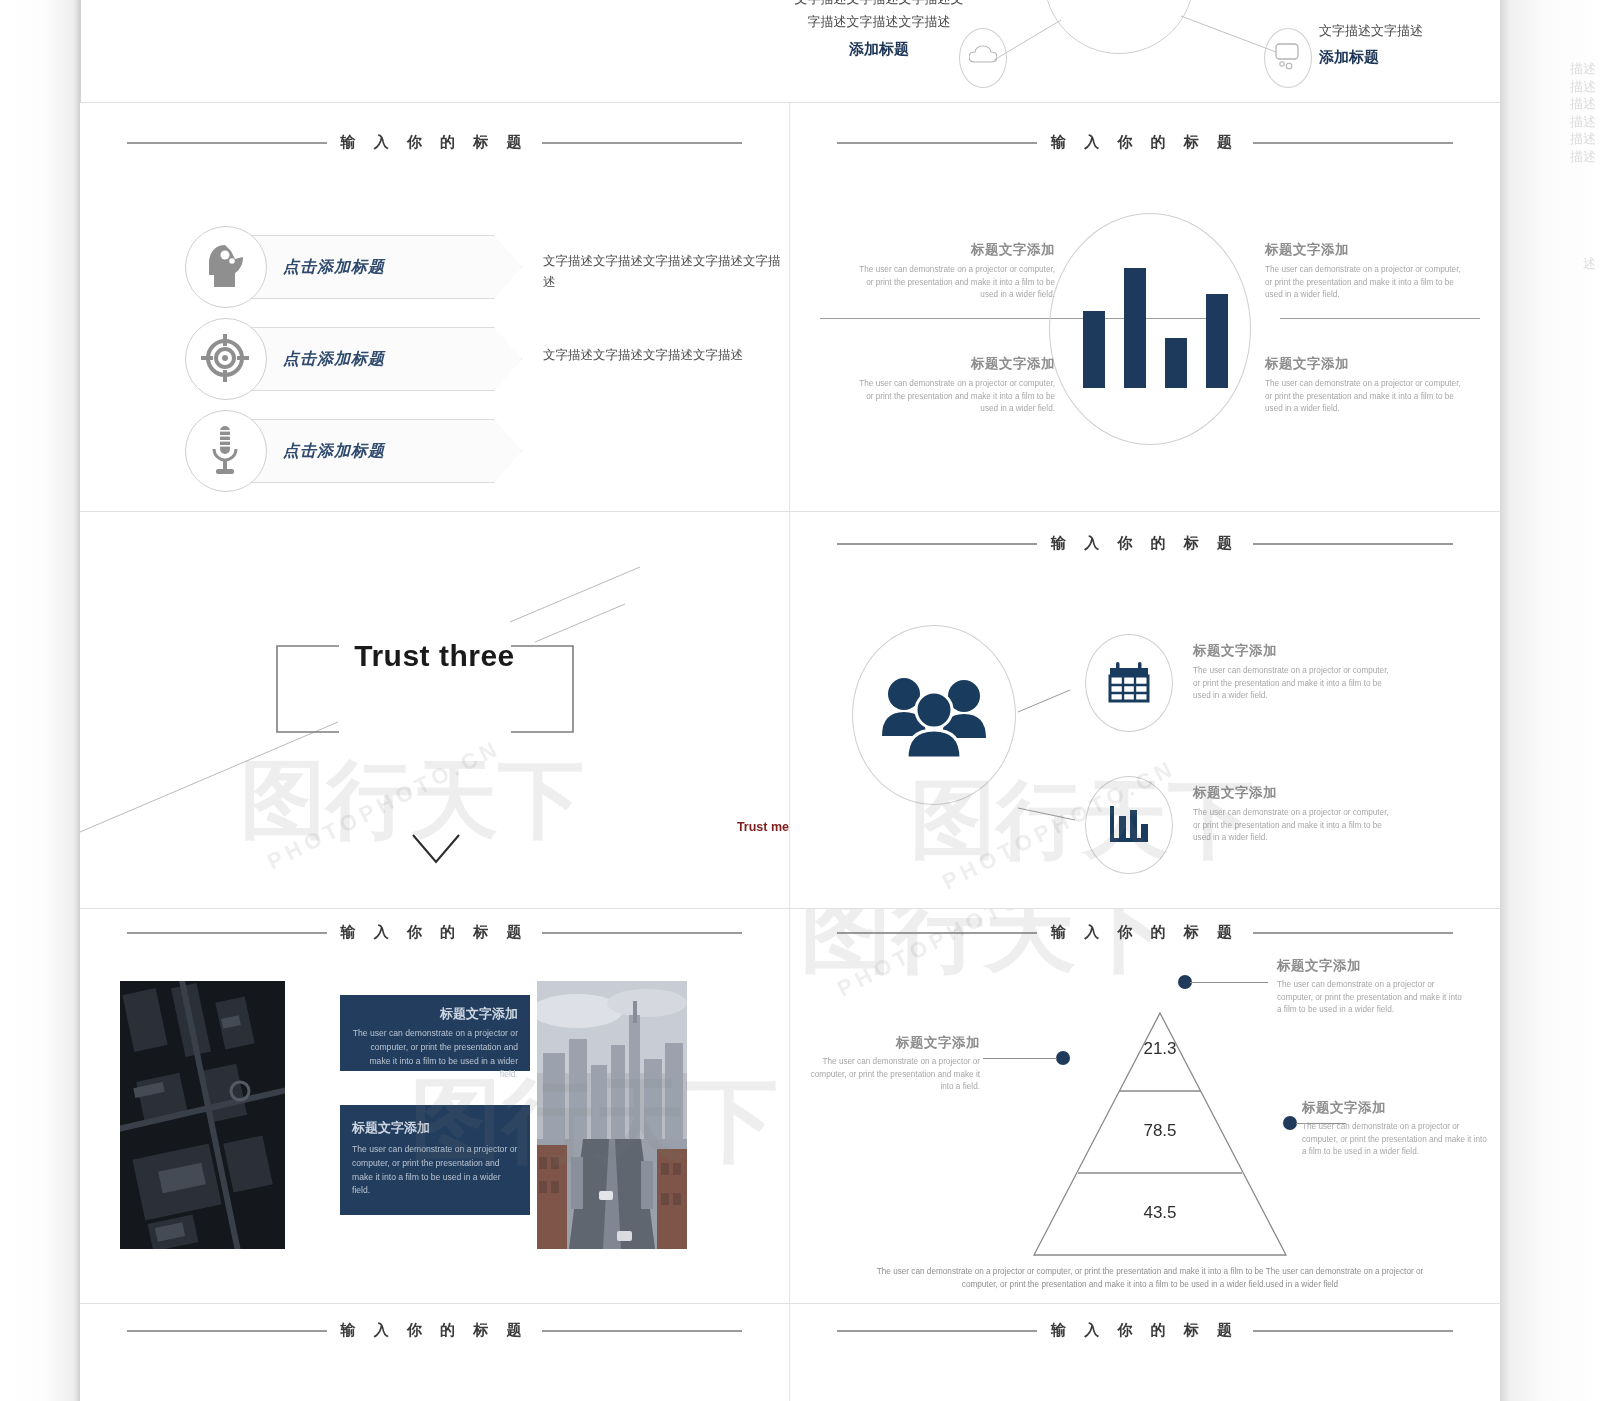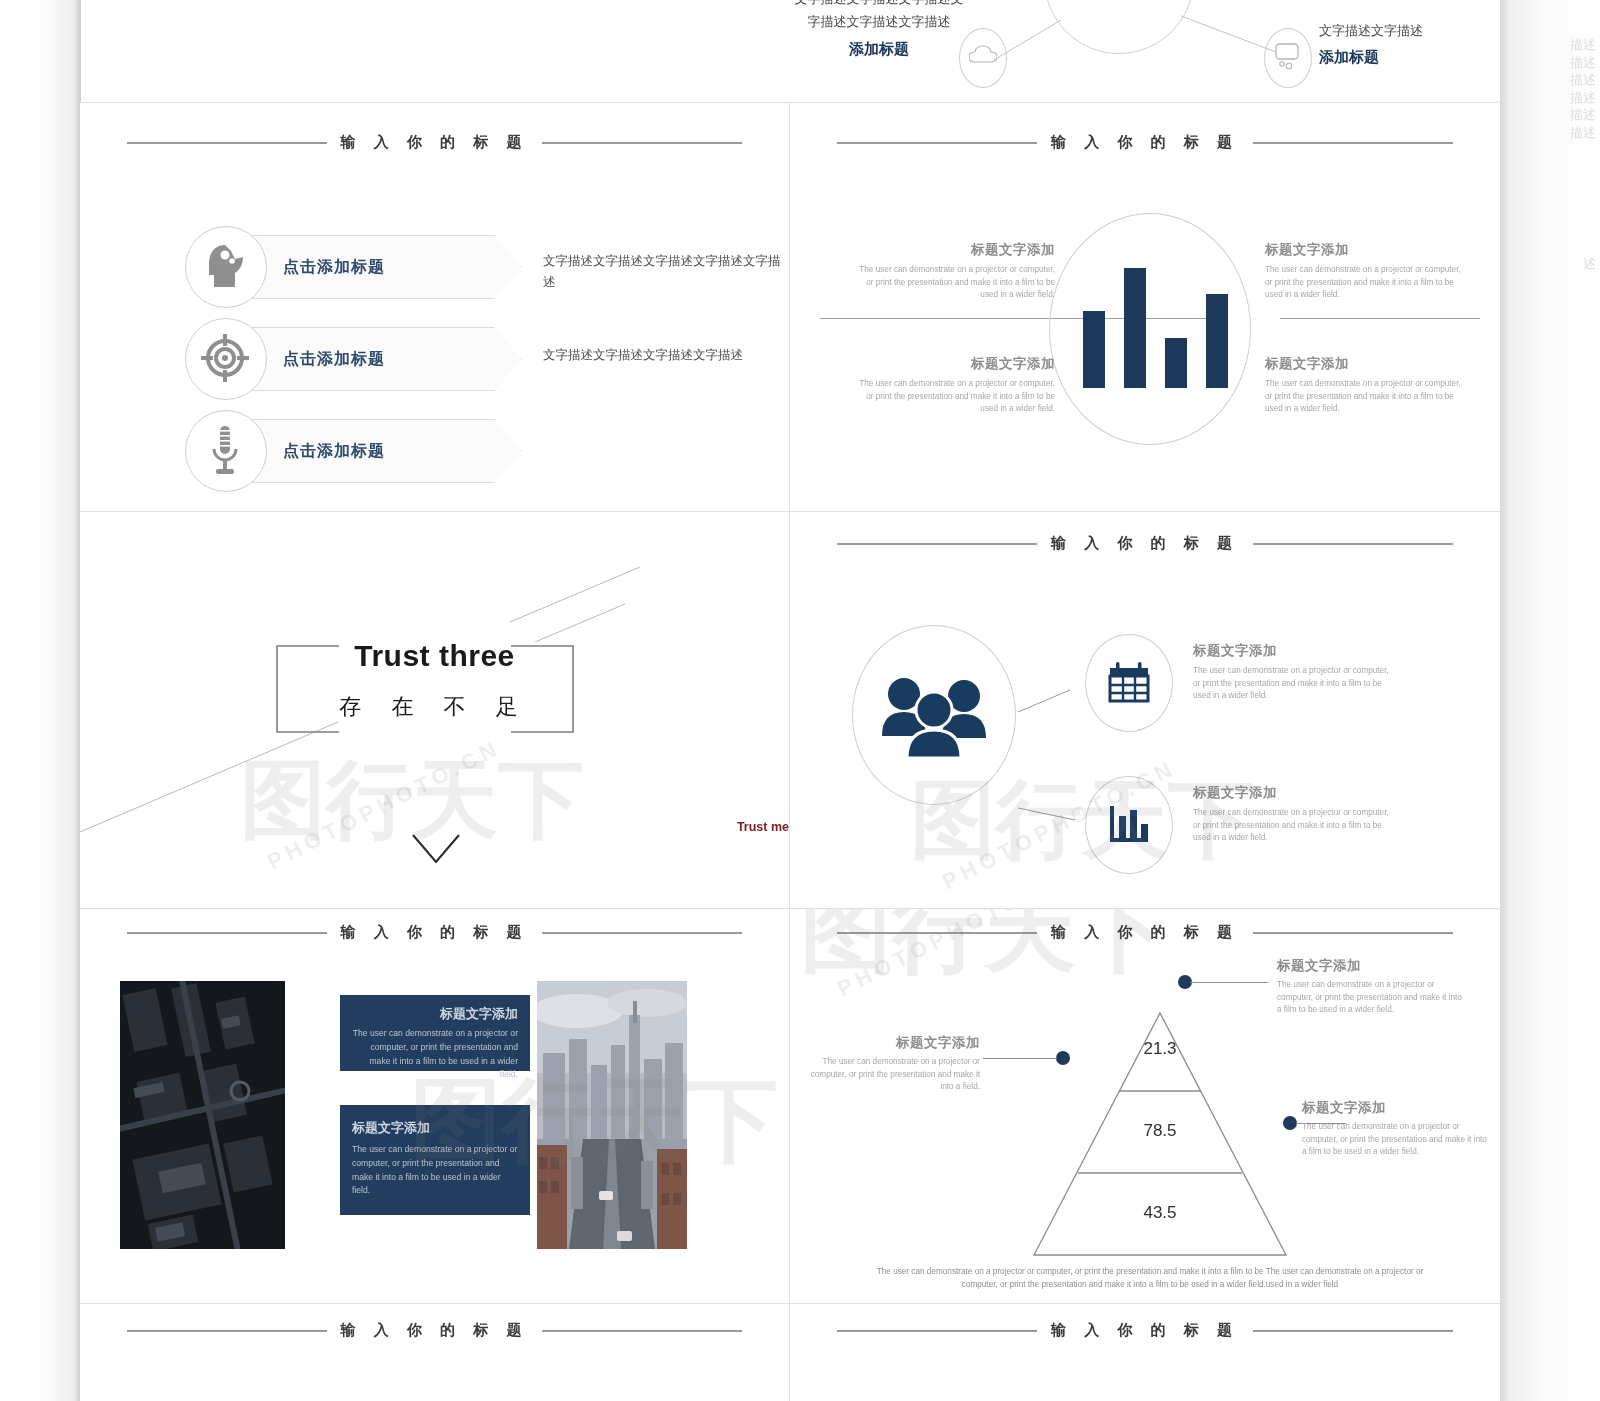--- a/index.html
+++ b/index.html
@@ -30,21 +30,21 @@
   .p-en{font-size:8.2px;color:#a7a7a7;line-height:1.55;}
   .p-en-b{font-size:8.6px;color:#b9c4d2;line-height:1.6;}
 
   .circ{border:1px solid #cfcfcf;border-radius:50%;position:absolute;}
   .dot{position:absolute;width:14px;height:14px;border-radius:50%;background:#203a5c;}
   .leader{position:absolute;height:1px;background:#8f8f8f;}
 
   
   .banner{position:absolute;height:62px;border:1px solid #dcdcdc;background:#fbfbfb;
      display:flex;align-items:center;clip-path:polygon(0 0, calc(100% - 28px) 0, 100% 50%, calc(100% - 28px) 100%, 0 100%);}
-  .banner span{margin-left:62px;font-size:16px;color:#2f4a6d;font-weight:600;letter-spacing:1px;}
+  .banner span{margin-left:62px;font-size:16px;color:#2f4a6d;font-weight:600;letter-spacing:1px;font-style:italic;}
   .desc{position:absolute;font-size:12.5px;color:#4a4a4a;line-height:1.7;}
 
   .barchart{position:absolute;display:flex;align-items:flex-end;gap:19px;}
   .bar{background:#1d3a5c;width:22px;}
 
   .photo{position:absolute;background-size:cover;background-position:center;}
 
   .wm{position:absolute;color:rgba(120,120,120,.13);font-weight:700;pointer-events:none;user-select:none;}
 
   .edge-text{position:absolute;right:4px;font-size:13px;color:#dcdcdc;line-height:1.35;text-align:right;writing-mode:horizontal-tb;}
@@ -53,21 +53,21 @@
 <body>
 
 <div id="page">
 
   <div class="gutter-left"></div>
   <div class="gutter-right"></div>
   <div class="edge-line" style="left:80px"></div>
   <div class="edge-line" style="left:1499px"></div>
   <div class="vdiv"></div>
 
-  <div class="edge-text" style="top:36px;">
+  <div class="edge-text" style="top:60px;">
     <div>描述</div>
       <div>描述</div>
     <div>描述</div>
       <div>描述</div>
     <div>描述</div>
       <div>描述</div>
   </div>
   <div class="edge-text" style="top:255px;">述</div>
 
   <div class="slide" style="left:789px;top:0;width:711px;height:102px;">
@@ -201,21 +201,20 @@
       <line x1="455" y1="130" x2="545" y2="92" stroke="#b9b9b9" stroke-width="1"></line>
       <line x1="0" y1="320" x2="258" y2="210" stroke="#b9b9b9" stroke-width="1"></line>
     </svg>
 
     <svg style="position:absolute;left:195px;top:132px;" width="300" height="95">
       <path d="M64 2 L2 2 L2 88 L64 88" fill="none" stroke="#7d7d7d" stroke-width="1.6"></path>
       <path d="M236 2 L298 2 L298 88 L236 88" fill="none" stroke="#7d7d7d" stroke-width="1.6"></path>
     </svg>
 
     <div style="position:absolute;left:0;top:127px;width:709px;text-align:center;font-size:30px;font-weight:700;color:#1a1a1a;letter-spacing:.5px;">Trust three</div>
-    <div style="position:absolute;left:0;top:180px;width:709px;text-align:center;font-size:22px;color:#1a1a1a;letter-spacing:12px;">存 在 不 足</div>
 
     <div style="position:absolute;left:0;top:308px;width:709px;text-align:right;font-size:12.5px;font-weight:700;color:#7f1d1d;">Trust me</div>
     <svg style="position:absolute;left:330px;top:320px;" width="52" height="34">
       <path d="M3 3 L26 30 L49 3" fill="none" stroke="#2b2b2b" stroke-width="2.1"></path>
     </svg>
 
     <div class="wm" style="left:160px;top:230px;font-size:86px;">图行天下</div>
     <div class="wm" style="left:175px;top:280px;font-size:22px;letter-spacing:5px;transform:rotate(-27deg);">PHOTOPHOTO.CN</div>
   </div>
 

